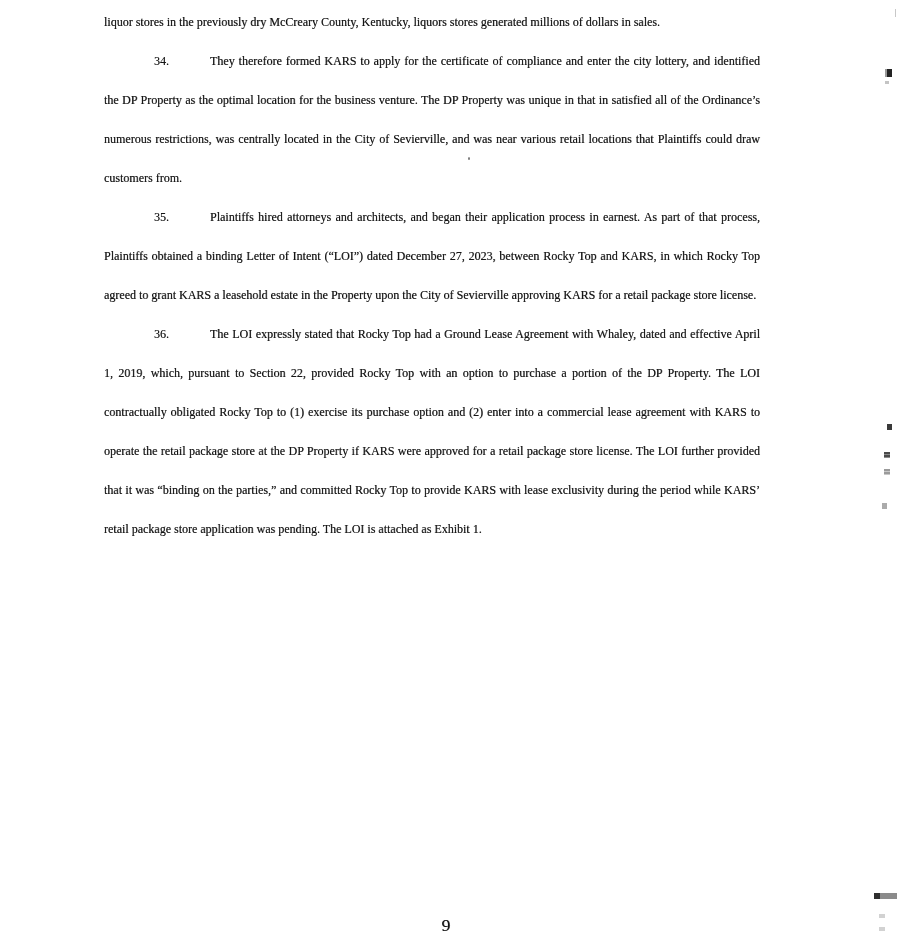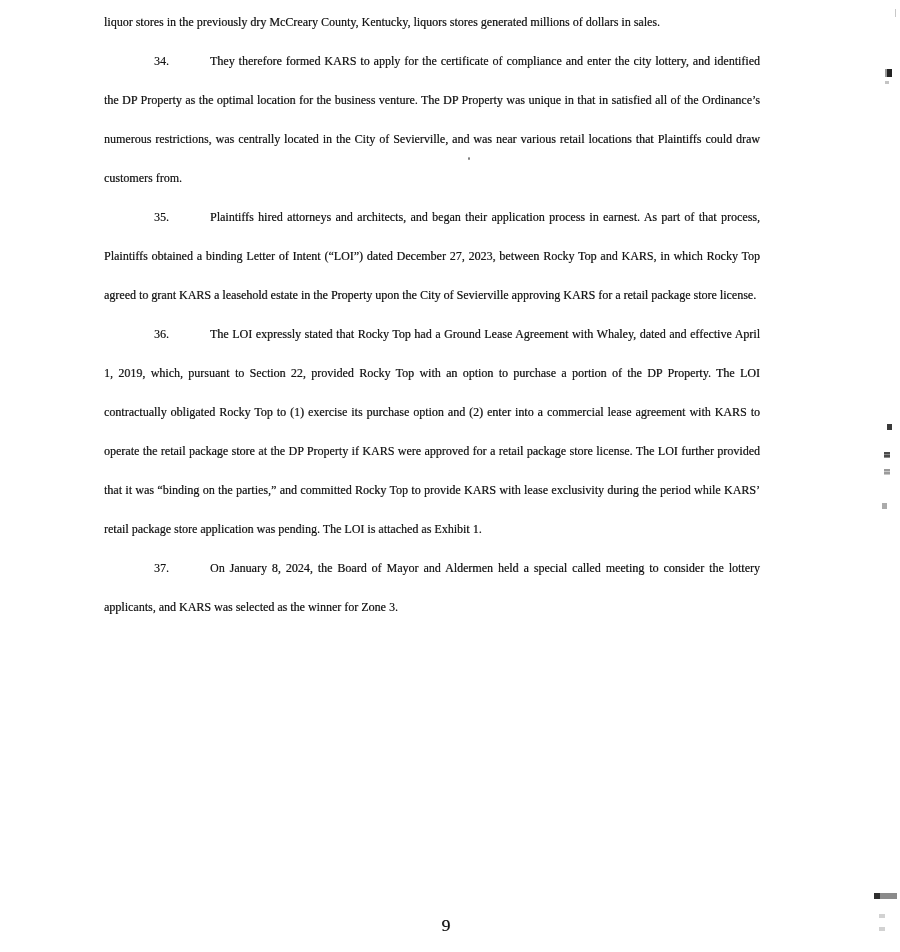--- a/index.html
+++ b/index.html
@@ -75,21 +75,20 @@
   <div class="textblock">
 
     <p class="para"><span>liquor stores in the previously dry McCreary County, Kentucky, liquors stores generated millions of dollars in sales.</span></p>
 
     <p class="para numbered"><span class="pnum">34.</span><span>They therefore formed KARS to apply for the certificate of compliance and enter the city lottery, and identified the DP Property as the optimal location for the business venture.  The DP Property was unique in that in satisfied all of the Ordinance’s numerous restrictions, was centrally located in the City of Sevierville, and was near various retail locations that Plaintiffs could draw customers from.</span></p>
 
     <p class="para numbered"><span class="pnum">35.</span><span>Plaintiffs hired attorneys and architects, and began their application process in earnest.  As part of that process, Plaintiffs obtained a binding Letter of Intent (“LOI”) dated December 27, 2023, between Rocky Top and KARS, in which Rocky Top agreed to grant KARS a leasehold estate in the Property upon the City of Sevierville approving KARS for a retail package store license.</span></p>
 
     <p class="para numbered"><span class="pnum">36.</span><span>The LOI expressly stated that Rocky Top had a Ground Lease Agreement with Whaley, dated and effective April 1, 2019, which, pursuant to Section 22, provided Rocky Top with an option to purchase a portion of the DP Property.  The LOI contractually obligated Rocky Top to (1) exercise its purchase option and (2) enter into a commercial lease agreement with KARS to operate the retail package store at the DP Property if KARS were approved for a retail package store license.  The LOI further provided that it was “binding on the parties,” and committed Rocky Top to provide KARS with lease exclusivity during the period while KARS’ retail package store application was pending.  The LOI is attached as Exhibit 1.</span></p>
 
-    <p class="para numbered"><span class="pnum">37.</span><span>On January 8, 2024, the Board of Mayor and Aldermen held a special called meeting to consider the lottery applicants, and KARS was selected as the winner for Zone 3.</span></p>
 
   </div>
 
   <div class="page-number">9</div>
 
   <div class="artifact a-topright-tick"></div>
   <div class="artifact a-square-top"></div>
   <div class="artifact a-square-top-sub"></div>
   <div class="artifact a-interline-dot"></div>
   <div class="artifact a-mark-1"></div>

